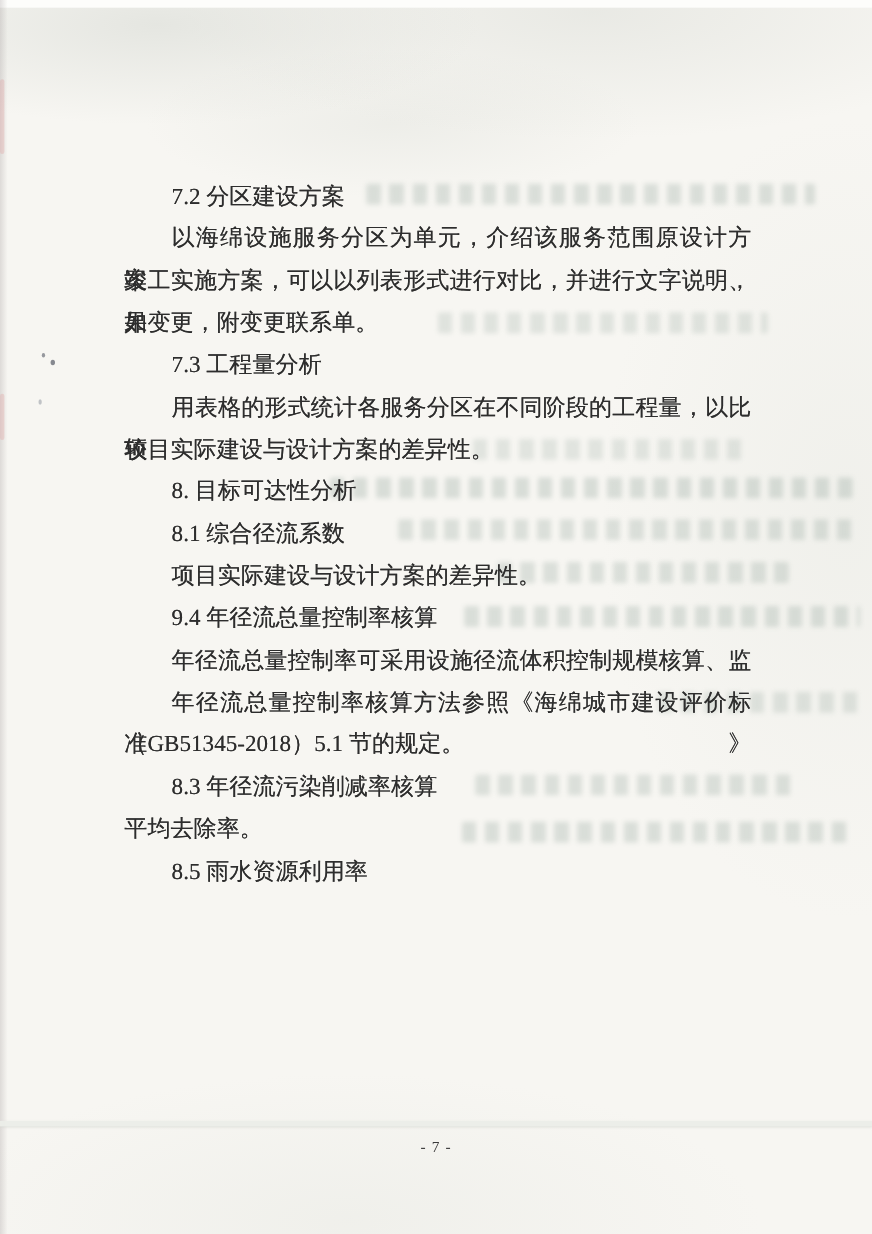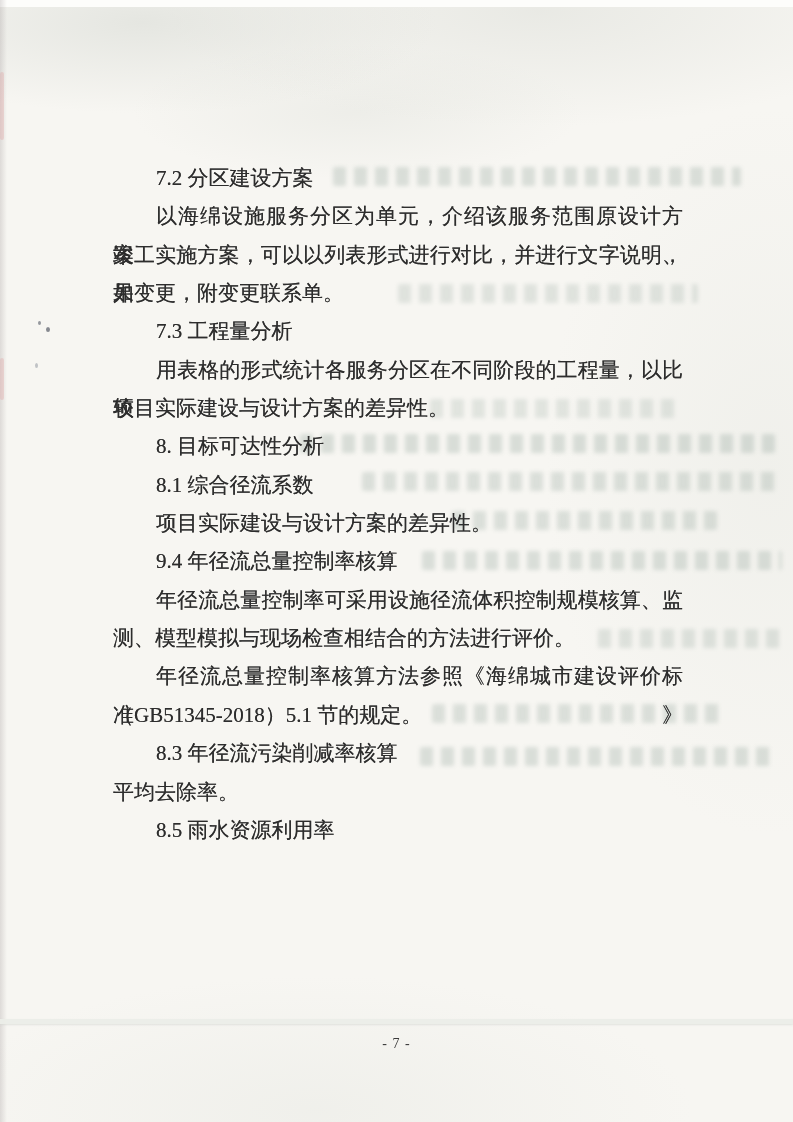--- a/index.html
+++ b/index.html
@@ -76,21 +76,20 @@
     <div class="ln fill">竣工实施方案，可以以列表形式进行对比，并进行文字说明，如</div>
     <div class="ln">果变更，附变更联系单。</div>
     <div class="ln ind">7.3 工程量分析</div>
     <div class="ln ind fill">用表格的形式统计各服务分区在不同阶段的工程量，以比较</div>
     <div class="ln">项目实际建设与设计方案的差异性。</div>
     <div class="ln ind">8. 目标可达性分析</div>
     <div class="ln ind">8.1 综合径流系数</div>
     <div class="ln ind">项目实际建设与设计方案的差异性。</div>
     <div class="ln ind">9.4 年径流总量控制率核算</div>
     <div class="ln ind fill">年径流总量控制率可采用设施径流体积控制规模核算、监</div>
-    <div class="ln">测、模型模拟与现场检查相结合的方法进行评价。</div>
     <div class="ln ind fill">年径流总量控制率核算方法参照《海绵城市建设评价标准》</div>
     <div class="ln">（GB51345-2018）5.1 节的规定。</div>
     <div class="ln ind">8.3 年径流污染削减率核算</div>
     <div class="ln">平均去除率。</div>
     <div class="ln ind">8.5 雨水资源利用率</div>
   </div>
 
   <div class="scan-band"></div>
 
   <div class="page-num">- 7 -</div>

